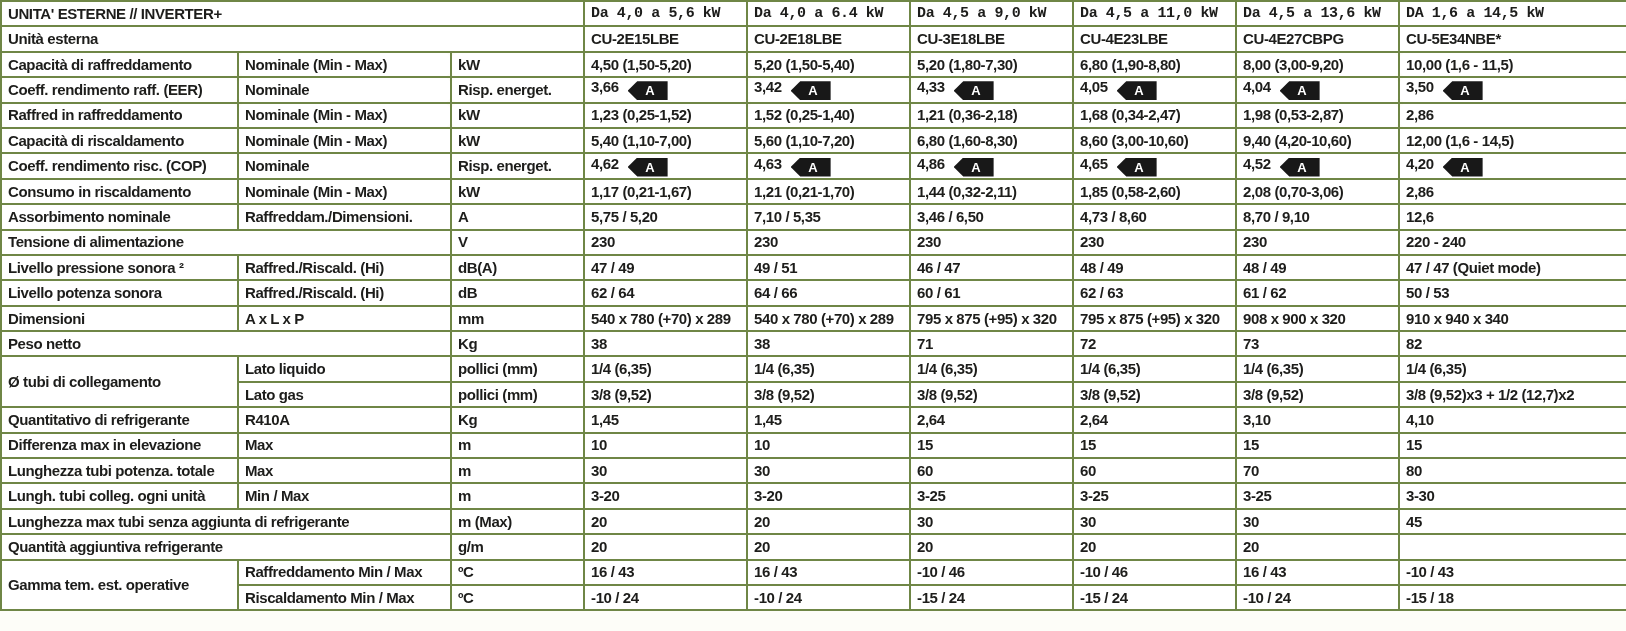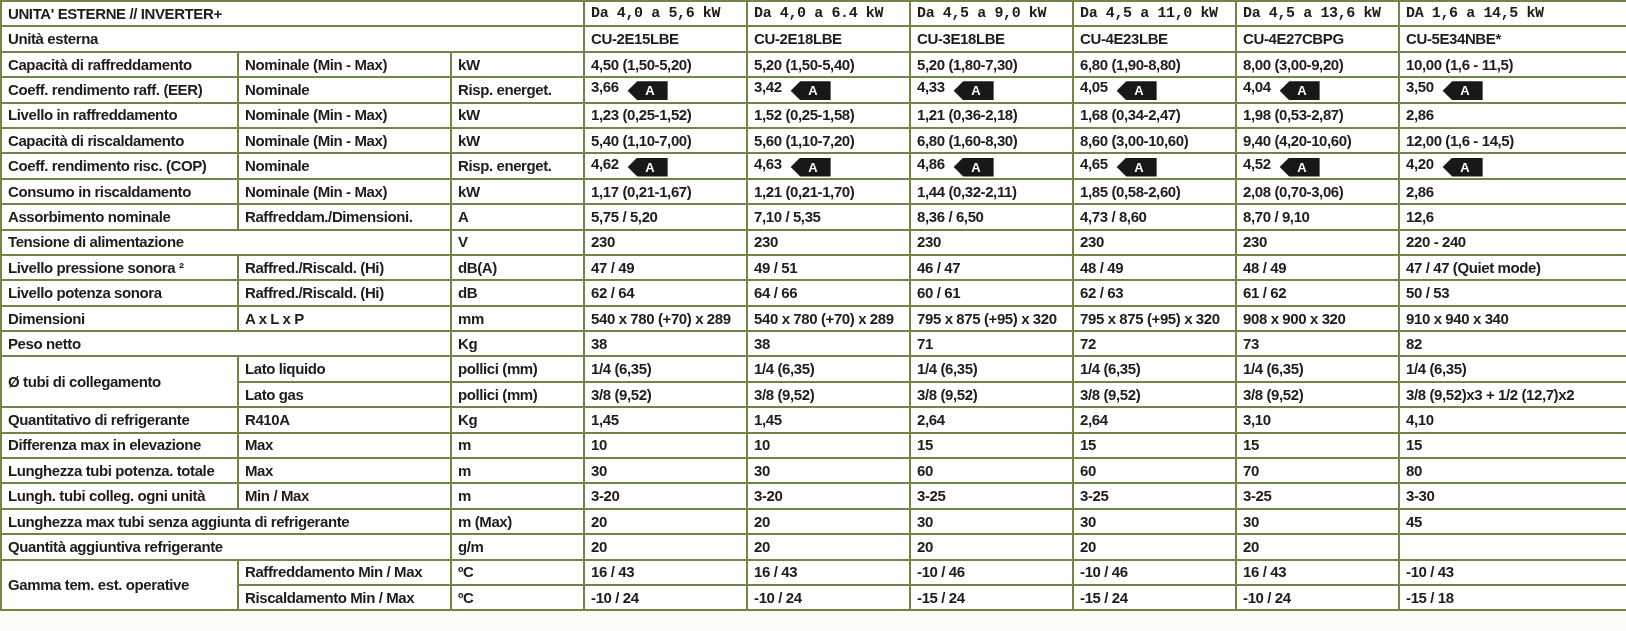--- a/index.html
+++ b/index.html
@@ -101,25 +101,25 @@
           <td class="cool">Nominale</td>
           <td class="cool">Risp. energet.</td>
           <td class="cool"><span>3,66</span><span class="energy-tag">A</span></td>
           <td class="cool"><span>3,42</span><span class="energy-tag">A</span></td>
           <td class="cool"><span>4,33</span><span class="energy-tag">A</span></td>
           <td class="cool"><span>4,05</span><span class="energy-tag">A</span></td>
           <td class="cool"><span>4,04</span><span class="energy-tag">A</span></td>
           <td class="cool"><span>3,50</span><span class="energy-tag">A</span></td>
         </tr>
         <tr>
-          <td class="cool">Livello in raffreddamento</td>
+          <td class="cool">Raffred in raffreddamento</td>
           <td class="cool">Nominale (Min - Max)</td>
           <td class="cool">kW</td>
           <td class="cool"><span>1,23 (0,25-1,52)</span></td>
-          <td class="cool"><span>1,52 (0,25-1,58)</span></td>
+          <td class="cool"><span>1,52 (0,25-1,40)</span></td>
           <td class="cool"><span>1,21 (0,36-2,18)</span></td>
           <td class="cool"><span>1,68 (0,34-2,47)</span></td>
           <td class="cool"><span>1,98 (0,53-2,87)</span></td>
           <td class="cool"><span>2,86</span></td>
         </tr>
         <tr>
           <td class="heat">Capacità di riscaldamento</td>
           <td class="heat">Nominale (Min - Max)</td>
           <td class="heat">kW</td>
           <td class="heat"><span>5,40 (1,10-7,00)</span></td>
@@ -150,21 +150,21 @@
           <td class="heat"><span>1,85 (0,58-2,60)</span></td>
           <td class="heat"><span>2,08 (0,70-3,06)</span></td>
           <td class="heat"><span>2,86</span></td>
         </tr>
         <tr>
           <td>Assorbimento nominale</td>
           <td>Raffreddam./Dimensioni.</td>
           <td>A</td>
           <td><span>5,75 / 5,20</span></td>
           <td><span>7,10 / 5,35</span></td>
-          <td><span>8,36 / 6,50</span></td>
+          <td><span>3,46 / 6,50</span></td>
           <td><span>4,73 / 8,60</span></td>
           <td><span>8,70 / 9,10</span></td>
           <td><span>12,6</span></td>
         </tr>
         <tr>
           <td colspan="2">Tensione di alimentazione</td>
           <td>V</td>
           <td><span>230</span></td>
           <td><span>230</span></td>
           <td><span>230</span></td>

